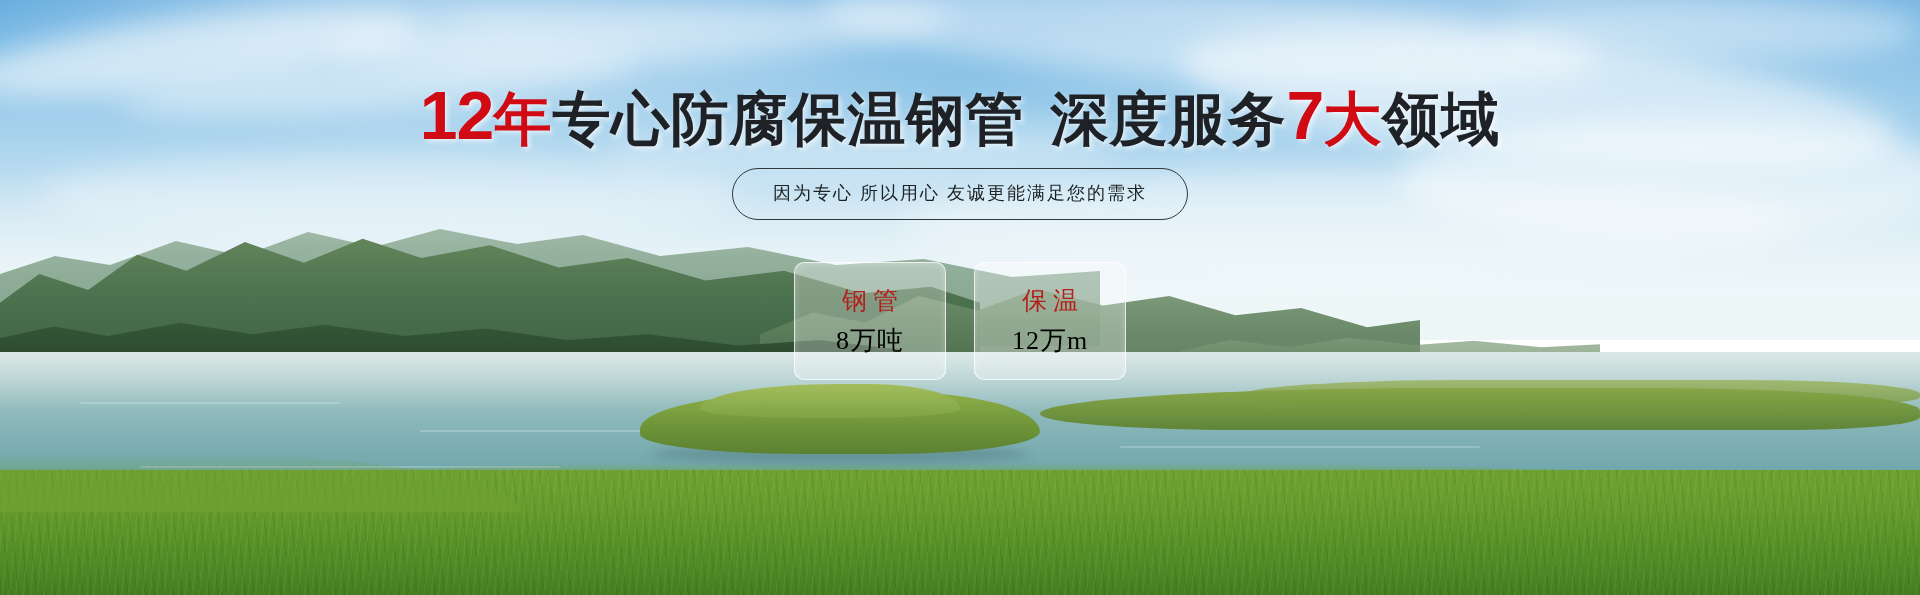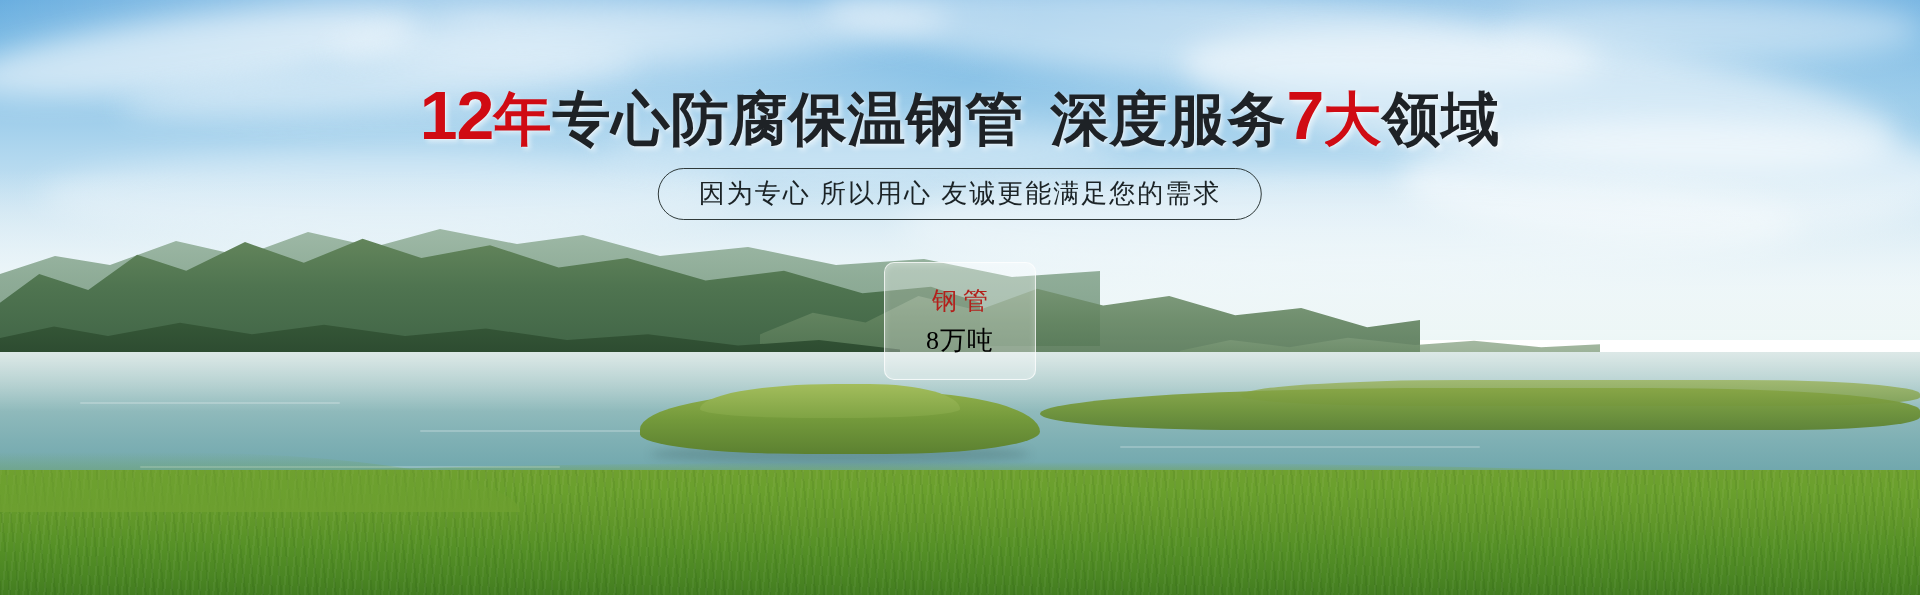--- a/index.html
+++ b/index.html
@@ -172,21 +172,21 @@
     letter-spacing:-1px;
   }
   .hl-gap{display:inline-block;width:26px;}
 
   .subpill{
     position:absolute; left:50%; top:168px;
     transform:translateX(-50%);
     padding:9px 40px 11px;
     border:1.5px solid #2f3a3a;
     border-radius:28px;
-    font-size:26px;
+    font-size:18px;
     line-height:30px;
     color:#1b2326;
     letter-spacing:2px;
     white-space:nowrap;
     font-family:"Liberation Sans","DejaVu Sans",sans-serif;
   }
 
   
   .cards{
     position:absolute; left:50%; top:262px;
@@ -273,15 +273,19 @@
     <span class="hl-red hl-num">12</span><span class="hl-red">年</span><span>专心防腐保温钢管</span><span class="hl-gap"></span><span>深度服务</span><span class="hl-red hl-num">7</span><span class="hl-red">大</span><span>领域</span>
   </div>
 
   <div class="subpill">因为专心 所以用心  友诚更能满足您的需求</div>
 
   <div class="cards">
     <div class="card">
       <div class="card-label">钢管</div>
       <div class="card-value"><span>8万吨</span></div>
     </div>
+    <div class="card">
+      <div class="card-label">保温</div>
+      <div class="card-value"><span>12万m</span></div>
+    </div>
   </div>
 
 </div>
 
 </body></html>

